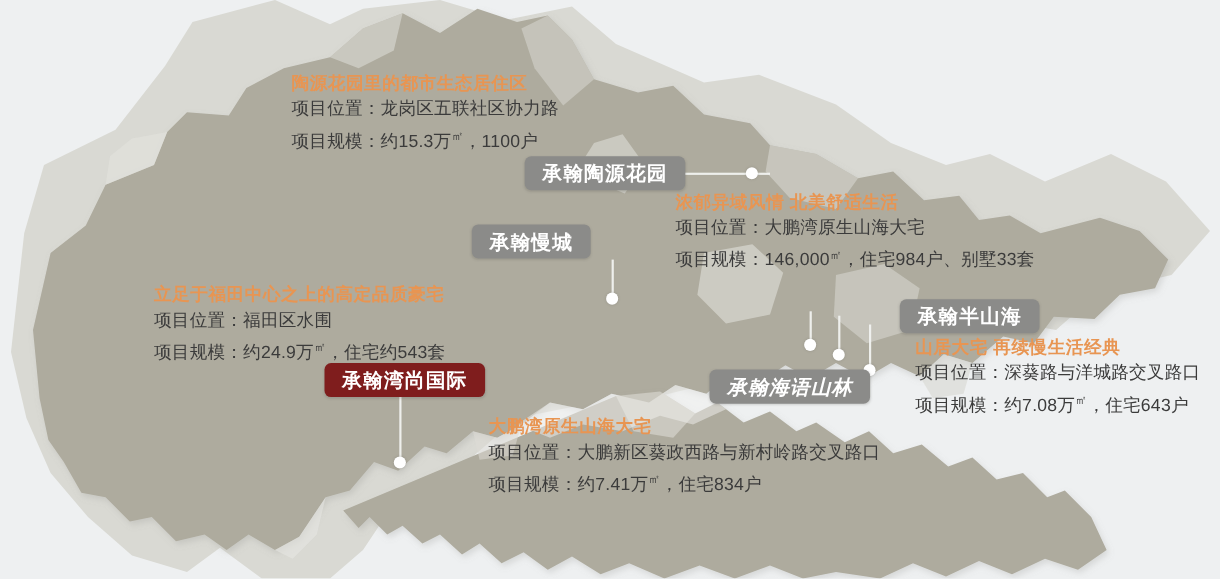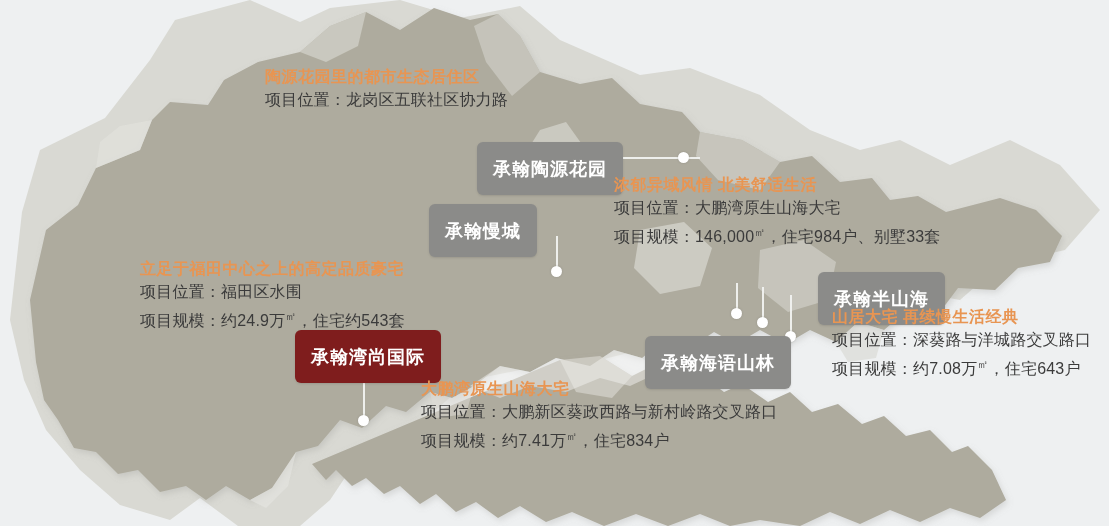--- a/index.html
+++ b/index.html
@@ -23,21 +23,21 @@
   .dot{
     position:absolute;width:11px;height:11px;border-radius:50%;
     background:#ffffff;
     box-shadow:0 0 2px rgba(90,90,80,.35);
   }
 
   
   .badge{
     position:absolute;
     display:flex;align-items:center;justify-content:center;
-    height:21px;padding:16px 16px;
+    height:31px;padding:0 16px;
     border-radius:6px;
     background:#8b8b89;
     color:#ffffff;
     font-size:18px;font-weight:bold;
     letter-spacing:1px;
     white-space:nowrap;
     box-shadow:0 1px 2px rgba(70,70,65,.18);
   }
   .badge.blue{background:#7f1d1d;}
 
@@ -135,20 +135,23 @@
 
   <div class="connector v" style="left:736px;top:283px;height:30px;"></div>
   <div class="dot" style="left:731px;top:308px;"></div>
 
   <div class="connector v" style="left:363px;top:358px;height:62px;"></div>
   <div class="dot" style="left:358px;top:415px;"></div>
 
   <div class="info center" style="left:265px;top:66px;width:560px;">
     <div class="slogan">陶源花园里的都市生态居住区</div>
     <div class="line">项目位置：龙岗区五联社区协力路</div>
+    <div class="line">
+      <span>项目规模：约15.3万</span><span class="sup">㎡</span><span>，1100户</span>
+    </div>
   </div>
   <div class="badge" style="left:477px;top:142px;">承翰陶源花园</div>
 
   <div class="badge" style="left:429px;top:204px;">承翰慢城</div>
 
   <div class="info left" style="left:614px;top:174px;">
     <div class="slogan">浓郁异域风情  北美舒适生活</div>
     <div class="line">项目位置：大鹏湾原生山海大宅</div>
     <div class="line">
       <span>项目规模：146,000</span><span class="sup">㎡</span><span>，住宅984户、别墅33套</span>
@@ -166,22 +169,22 @@
 
   <div class="info center" style="left:140px;top:258px;width:450px;">
     <div class="slogan">立足于福田中心之上的高定品质豪宅</div>
     <div class="line">项目位置：福田区水围</div>
     <div class="line">
       <span>项目规模：约24.9万</span><span class="sup">㎡</span><span>，住宅约543套</span>
     </div>
   </div>
   <div class="badge blue" style="left:295px;top:330px;">承翰湾尚国际</div>
 
-  <div class="badge" style="left:645px;top:336px;">承翰海语山林</div>
-  <div class="info center" style="left:421px;top:378px;width:640px;">
+  <div class="badge" style="left:645px;top:336px;font-style:italic;">承翰海语山林</div>
+  <div class="info center" style="left:444px;top:378px;width:640px;">
     <div class="slogan">大鹏湾原生山海大宅</div>
     <div class="line">项目位置：大鹏新区葵政西路与新村岭路交叉路口</div>
     <div class="line">
       <span>项目规模：约7.41万</span><span class="sup">㎡</span><span>，住宅834户</span>
     </div>
   </div>
 
 </div>
 
 </body></html>

